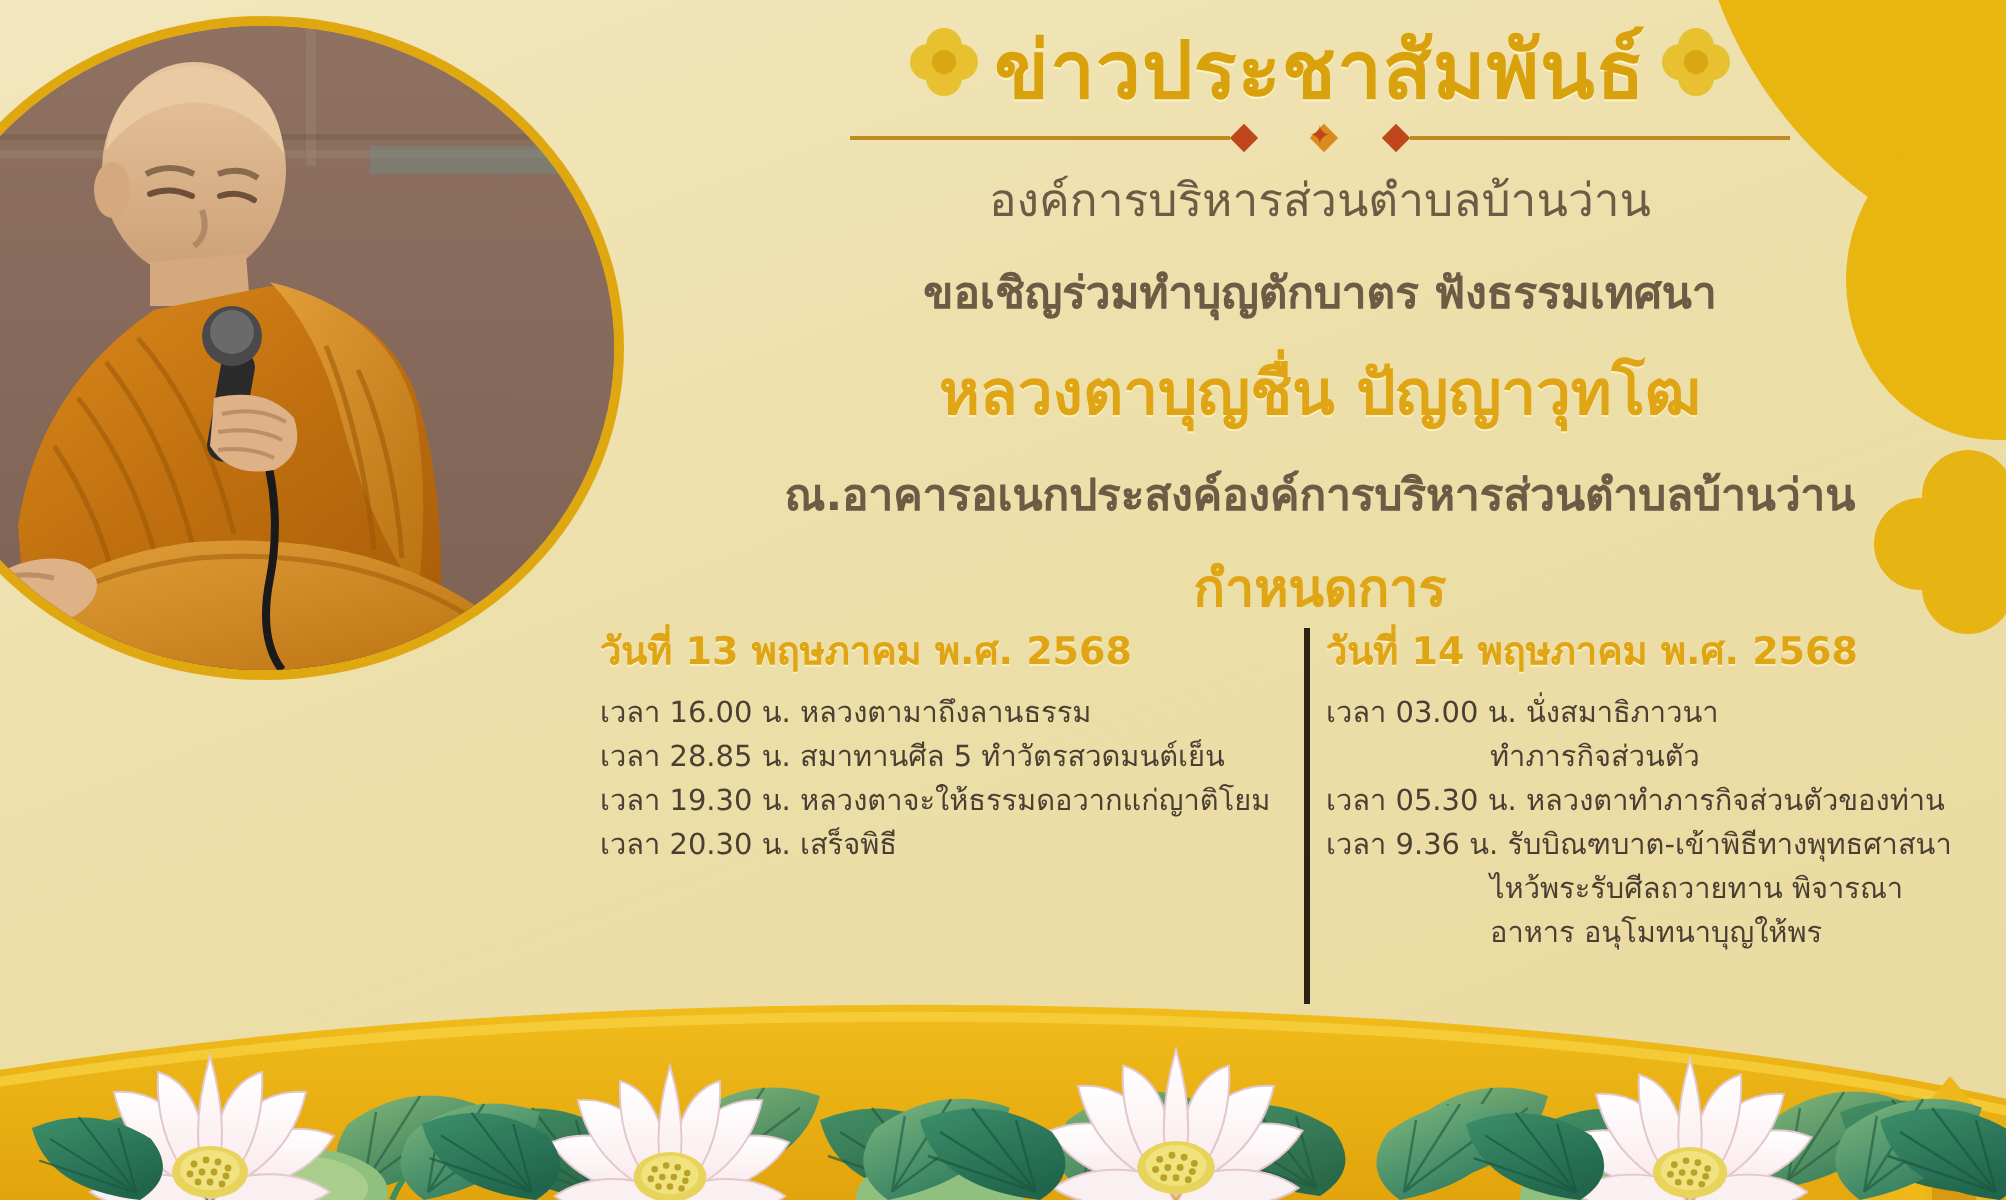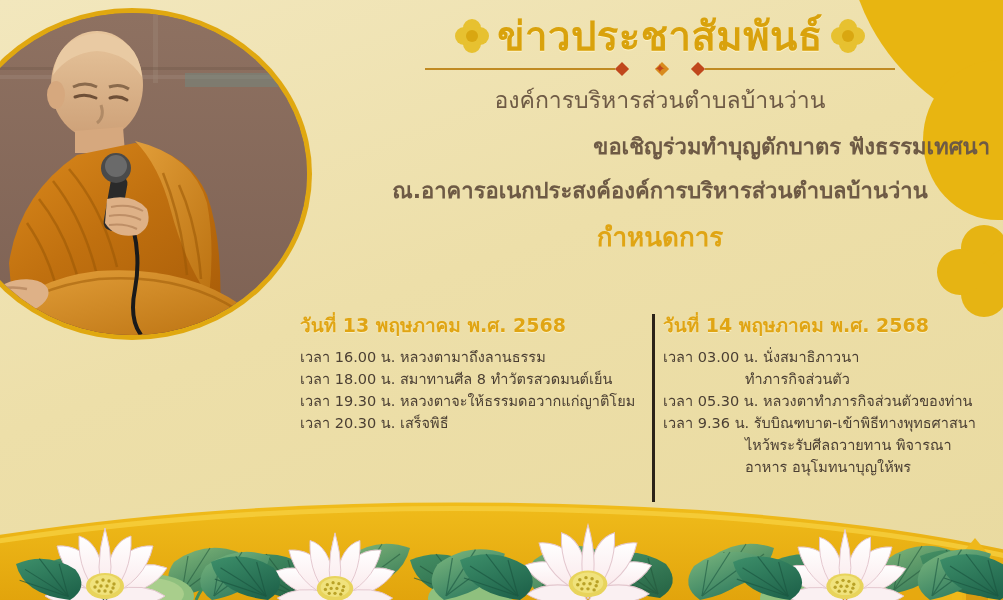--- a/index.html
+++ b/index.html
@@ -49,21 +49,21 @@
     border-radius:50%;overflow:hidden;
     background:#8E7260;
   }
   .photo-svg{display:block;width:100%;height:100%;}
 
   
   .header{
     position:absolute;left:330px;top:14px;width:660px;text-align:center;
   }
   .title-row{
-    display:flex;align-items:center;justify-content:center;gap:8px;
+    display:flex;align-items:flex-start;justify-content:center;gap:8px;
   }
   .clover{position:relative;width:34px;height:34px;flex:0 0 34px;}
   .clover i{
     position:absolute;width:18px;height:18px;background:#E7C130;border-radius:50% 50% 50% 0;
   }
   .clover i:nth-child(1){left:8px;top:0;transform:rotate(-45deg);}
   .clover i:nth-child(2){left:16px;top:8px;transform:rotate(45deg);}
   .clover i:nth-child(3){left:8px;top:16px;transform:rotate(135deg);}
   .clover i:nth-child(4){left:0px;top:8px;transform:rotate(-135deg);}
   .clover b{
@@ -90,21 +90,21 @@
   .divider .dot.d3{right:192px;}
   .divider .mid{
     position:absolute;left:50%;top:0;margin-left:-8px;width:16px;height:14px;
     color:#C0471C;font-size:13px;line-height:14px;text-align:center;
   }
 
   .sub1{
     margin-top:6px;font-size:23px;font-weight:normal;color:#6E5A45;white-space:nowrap;
   }
   .sub2{
-    margin-top:11px;font-size:22px;font-weight:bold;color:#6E5A45;white-space:nowrap;text-align:right;
+    margin-top:11px;font-size:22px;font-weight:bold;color:#6E5A45;white-space:nowrap;
   }
   .monk-name{
     margin-top:7px;font-size:31px;font-weight:bold;color:#E0A514;white-space:nowrap;
     text-shadow:0 1px 0 #fbf0c4;
   }
   .venue{
     margin-top:9px;font-size:22px;font-weight:bold;color:#6E5A45;white-space:nowrap;
   }
   .agenda-word{
     margin-top:8px;font-size:26px;font-weight:bold;color:#E0A514;
@@ -254,30 +254,31 @@
       <span class="ln l"></span>
       <span class="dot d1"></span>
       <span class="dot d2"></span>
       <span class="mid">✦</span>
       <span class="dot d3"></span>
       <span class="ln r"></span>
     </div>
 
     <div class="sub1">องค์การบริหารส่วนตำบลบ้านว่าน</div>
     <div class="sub2">ขอเชิญร่วมทำบุญตักบาตร ฟังธรรมเทศนา</div>
+    <div class="monk-name">หลวงตาบุญชื่น ปัญญาวุทโฒ</div>
     <div class="venue">ณ.อาคารอเนกประสงค์องค์การบริหารส่วนตำบลบ้านว่าน</div>
     <div class="agenda-word">กำหนดการ</div>
   </div>
 
   <div class="schedule">
     <div class="col left">
       <div class="day-head">วันที่ 13 พฤษภาคม พ.ศ. 2568</div>
       <div>
         <div class="sched-line">เวลา 16.00 น. หลวงตามาถึงลานธรรม</div>
-        <div class="sched-line">เวลา 18.00 น. สมาทานศีล 8 ทำวัตรสวดมนต์เย็น</div>
+        <div class="sched-line">เวลา 28.85 น. สมาทานศีล 5 ทำวัตรสวดมนต์เย็น</div>
         <div class="sched-line">เวลา 19.30 น. หลวงตาจะให้ธรรมดอวากแก่ญาติโยม</div>
         <div class="sched-line">เวลา 20.30 น. เสร็จพิธี</div>
       </div>
     </div>
 
     <div class="vrule"></div>
 
     <div class="col right">
       <div class="day-head">วันที่ 14 พฤษภาคม พ.ศ. 2568</div>
       <div>

